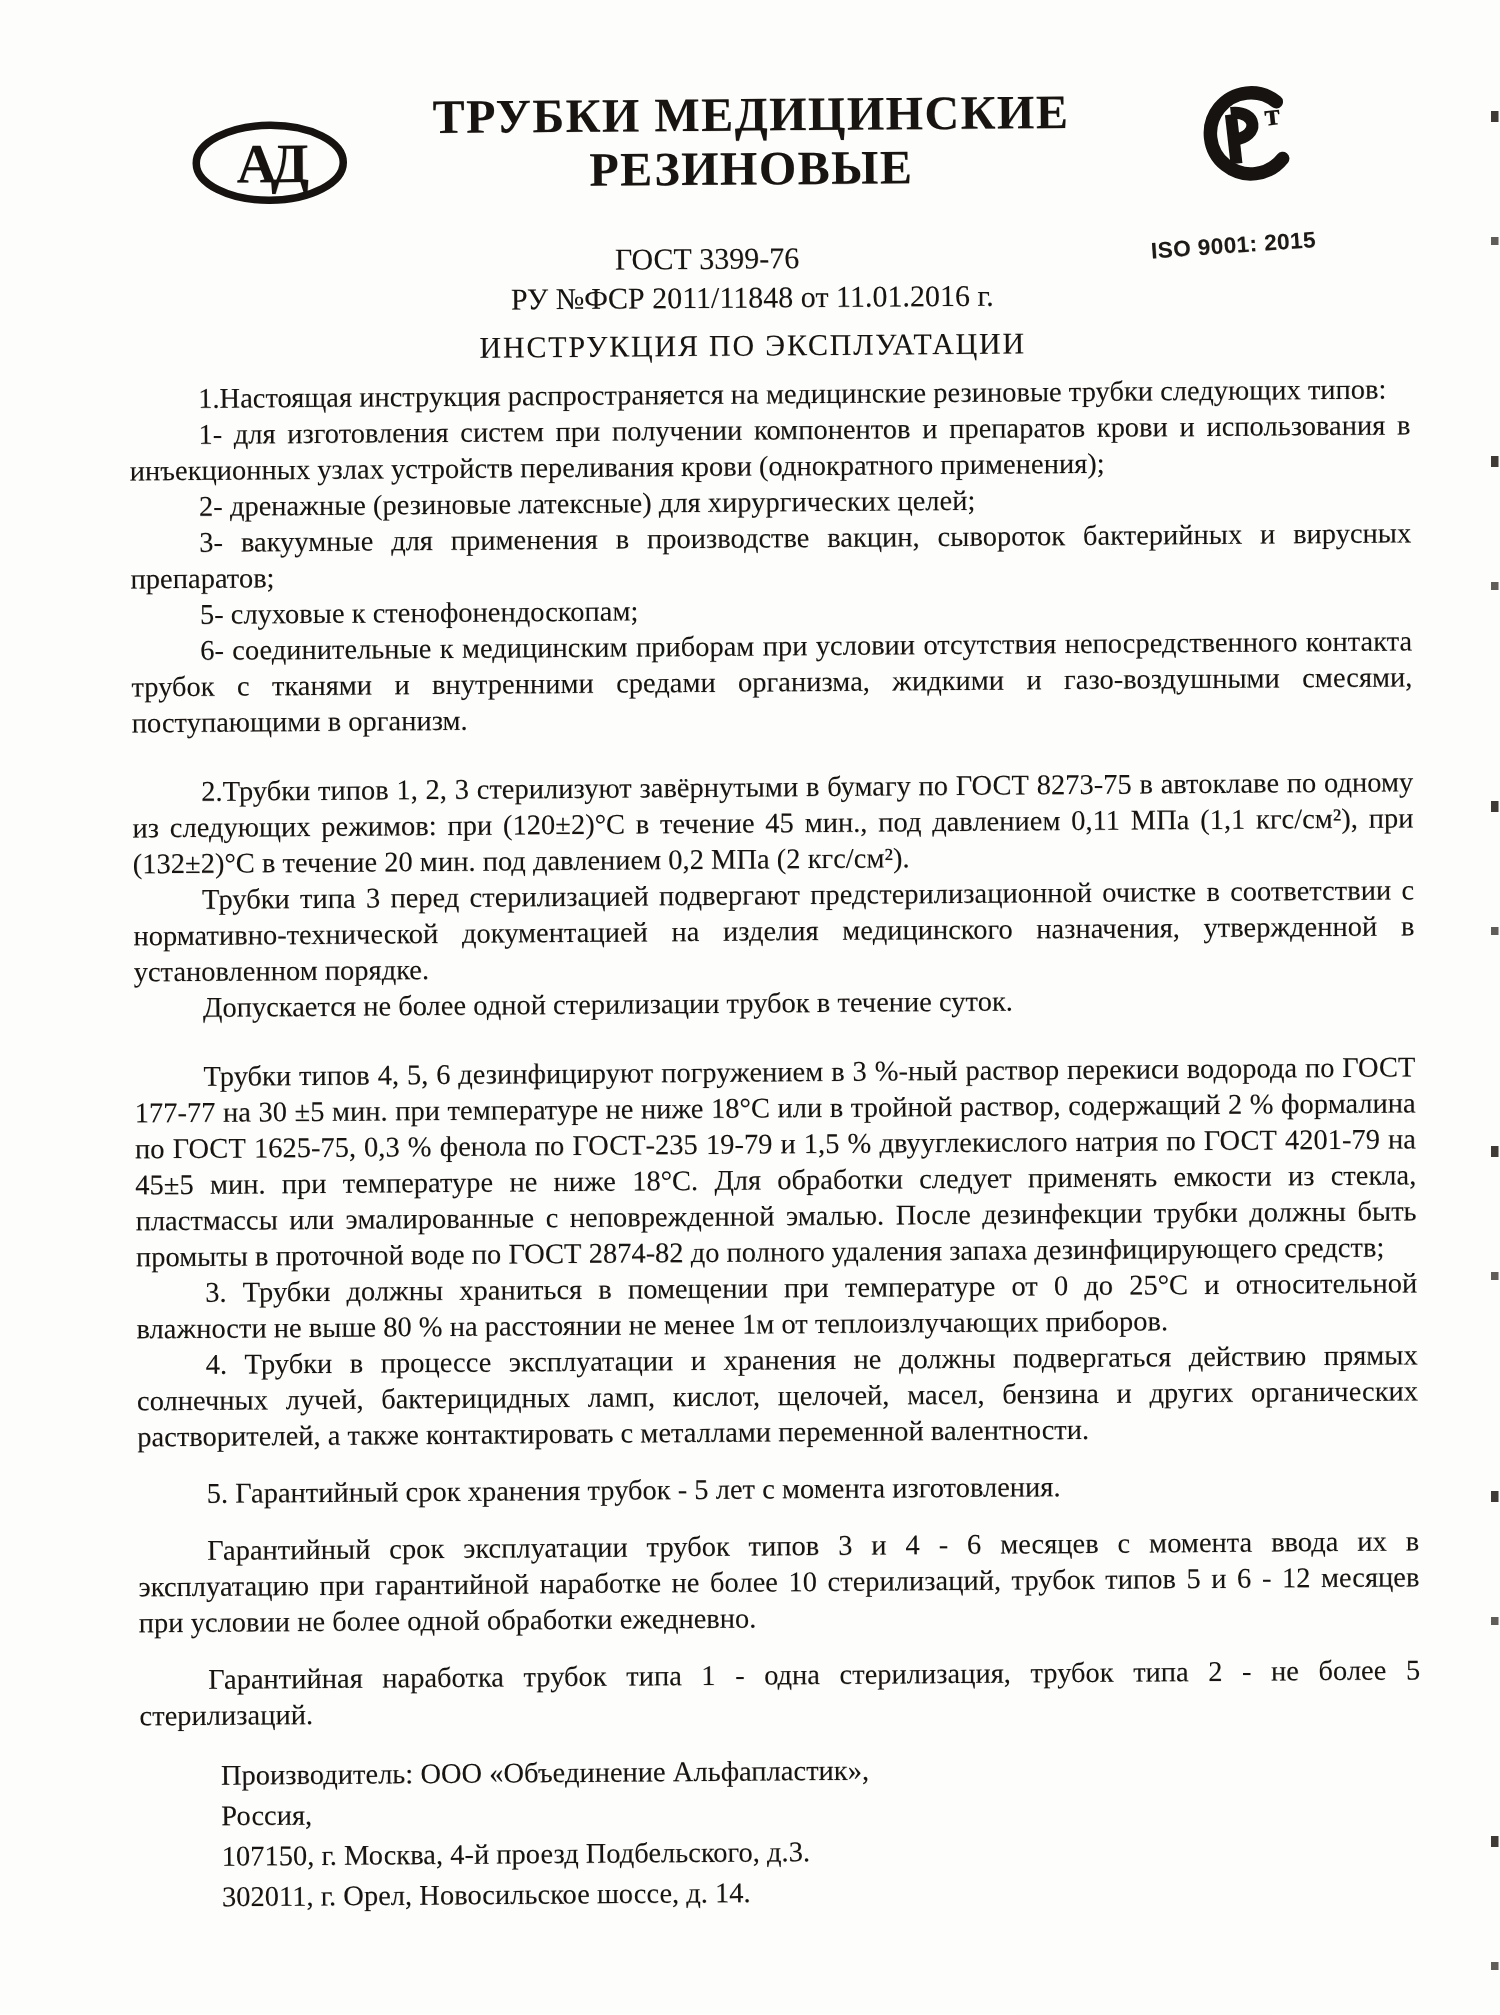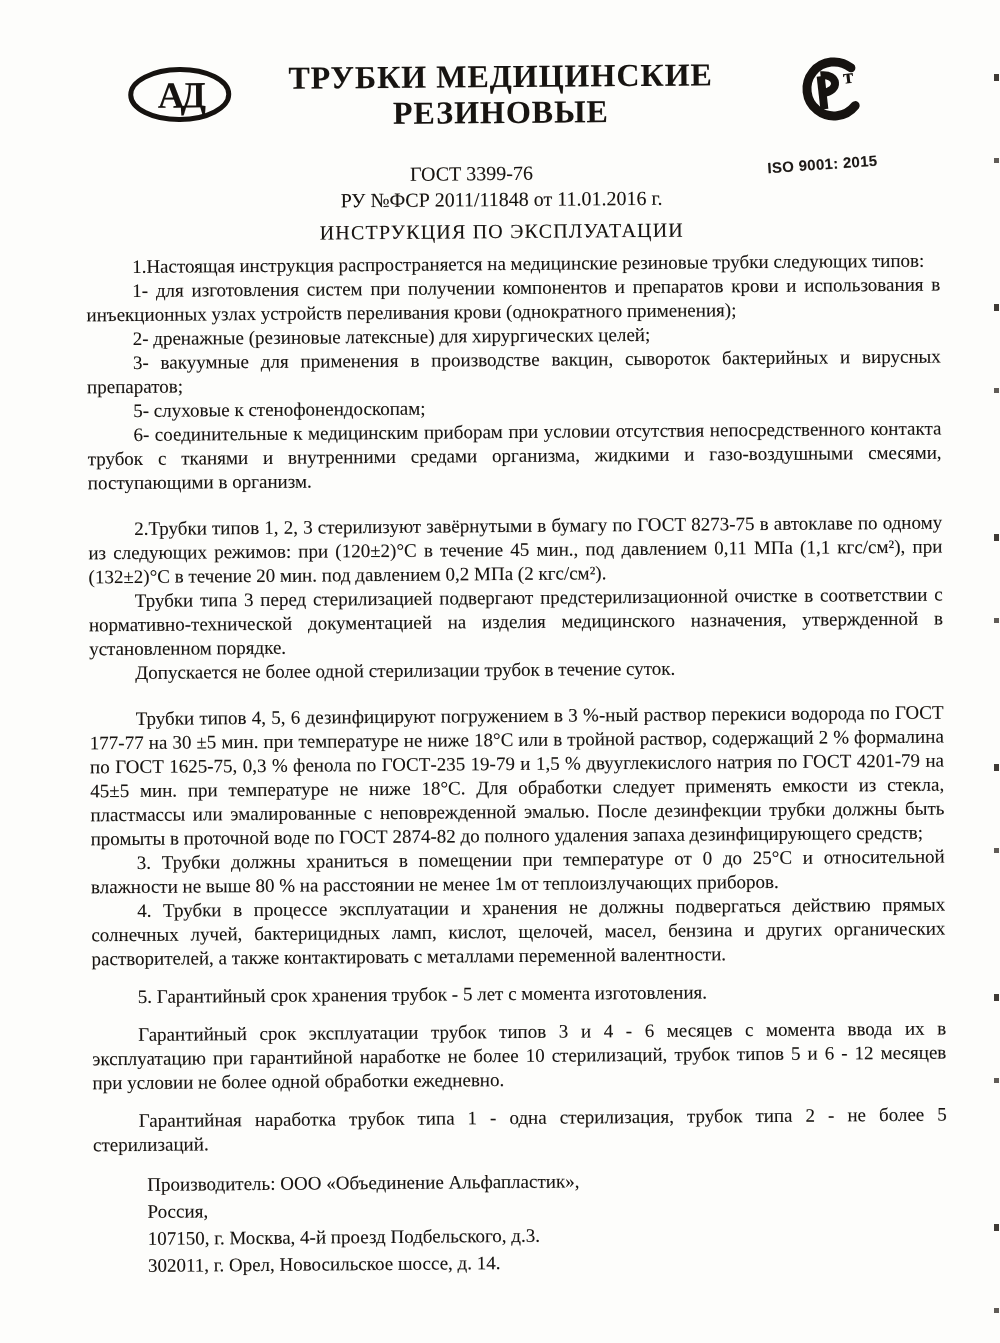--- a/index.html
+++ b/index.html
@@ -17,21 +17,21 @@
     transform-origin:50% 0;
     text-shadow:0.2px 0.2px 0 rgba(45,35,25,0.30);
   }
   
   .top { position:relative; height:252px; }
   .doc-title {
     position:absolute; top:58px; left:0; width:100%;
     text-align:center; font-weight:bold;
     font-size:32px; line-height:1.14; letter-spacing:1px;
   }
-  .logo-left { position:absolute; left:126px; top:64px;text-align:right; }
+  .logo-left { position:absolute; left:126px; top:78px;text-align:right; }
   .logo-right { position:absolute; left:795px; top:58px; transform:rotate(-6deg); }
   .iso {
     position:absolute; left:766px; top:158px;
     font-family:"Liberation Sans", sans-serif;
     font-weight:bold; font-size:15px; letter-spacing:0.3px;
     transform:rotate(-3.5deg); color:#1d1a17;
   }
   .gost  { position:absolute; top:162px; left:-30px; width:100%; text-align:center; font-size:20px; }
   .ru    { position:absolute; top:188px; left:0;  width:100%; text-align:center; font-size:20px; }
   .instr { position:absolute; top:220px; left:0;  width:100%; text-align:center; font-size:20px; letter-spacing:1.2px; }

